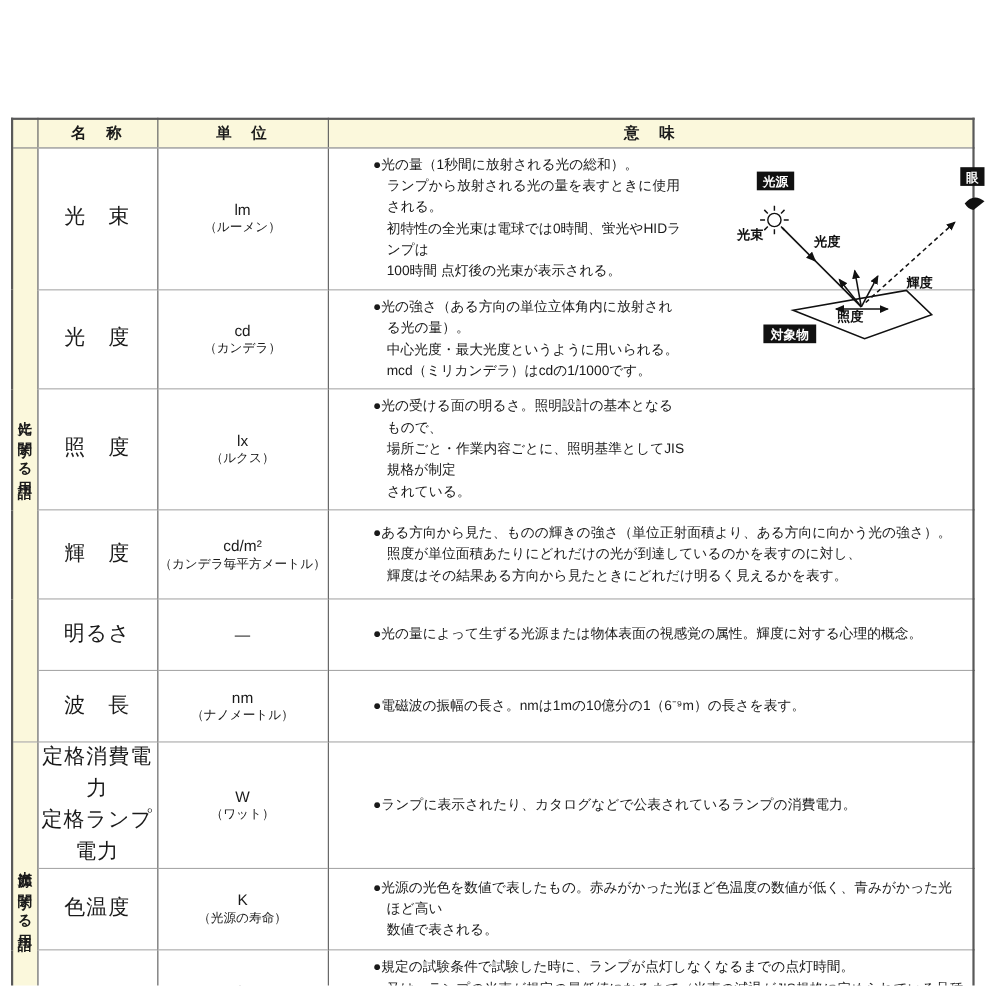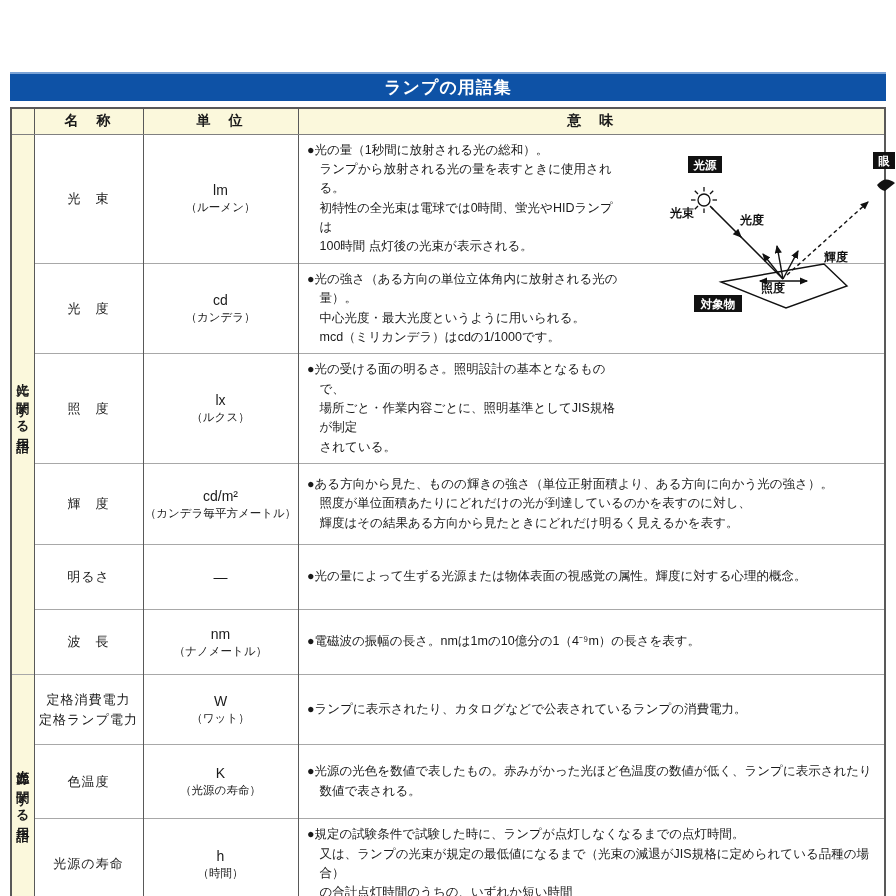--- a/index.html
+++ b/index.html
@@ -47,49 +47,46 @@
     background:var(--panel-bg);
     text-align:center;
     border-top:1px solid var(--border-mid);
   }
   td.group-cell .vtext{
     writing-mode:vertical-rl;text-orientation:upright;
     font-size:13px;font-weight:bold;letter-spacing:2px;
     display:inline-block;line-height:1;
   }
   td.name-cell{
-    text-align:center;font-size:13px;white-space:pre-line;line-height:1.5;
+    text-align:center;font-size:19px;white-space:pre-line;line-height:1.5;
     letter-spacing:1px;
   }
   td.unit-cell{text-align:center;margin-top:44px;}
   .unit-symbol{font-size:14px;line-height:1.35;}
   .unit-reading{font-size:11.5px;line-height:1.35;white-space:nowrap;}
   td.meaning-cell{}
   .meaning-text{
     font-size:12.5px;line-height:1.55;white-space:pre-line;
-    padding:6px 6px 6px 21px;text-indent:-12.5px;
+    padding:6px 6px 6px 21px;text-indent:-12.5px;margin-left:32px;
   }
   
   tr.r1 .meaning-text, tr.r2 .meaning-text, tr.r3 .meaning-text{padding-right:260px;}
 
   .diagram{
     position:absolute;left:664px;top:148px;width:252px;height:172px;
   }
   .diagram svg{width:100%;height:100%;display:block;}
   .diagram text{font-family:"Liberation Sans",sans-serif;fill:#111;font-size:12px;font-weight:bold;}
   .diagram text.boxed{fill:#fff;font-size:11.5px;text-anchor:middle;}
 </style>
 </head>
 <body>
 
 <div class="page">
 
-  <div class="title-bar">
-    <span>ランプの用語集</span>
-  </div>
 
   <table class="glossary">
     <colgroup>
       <col style="width:23px">
         <col style="width:109px">
         <col style="width:155px">
         <col>
     </colgroup>
     <tbody>
       <tr class="hdr">
@@ -160,21 +157,21 @@
           <div class="meaning-text">●光の量によって生ずる光源または物体表面の視感覚の属性。輝度に対する心理的概念。</div>
         </td>
       </tr>
       <tr style="height:65px">
         <td class="name-cell">波　長</td>
         <td class="unit-cell">
           <div class="unit-symbol">nm</div>
           <div class="unit-reading">（ナノメートル）</div>
         </td>
         <td class="meaning-cell">
-          <div class="meaning-text">●電磁波の振幅の長さ。nmは1mの10億分の1（4⁻⁹m）の長さを表す。</div>
+          <div class="meaning-text">●電磁波の振幅の長さ。nmは1mの10億分の1（6⁻⁹m）の長さを表す。</div>
         </td>
       </tr>
 
       <tr style="height:70px">
         <td class="group-cell" rowspan="3">
           <span class="vtext">光源に関する用語</span>
         </td>
         <td class="name-cell">定格消費電力
 定格ランプ電力</td>
         <td class="unit-cell">
@@ -185,21 +182,21 @@
           <div class="meaning-text">●ランプに表示されたり、カタログなどで公表されているランプの消費電力。</div>
         </td>
       </tr>
       <tr style="height:74px">
         <td class="name-cell">色温度</td>
         <td class="unit-cell">
           <div class="unit-symbol">K</div>
           <div class="unit-reading">（光源の寿命）</div>
         </td>
         <td class="meaning-cell">
-          <div class="meaning-text">●光源の光色を数値で表したもの。赤みがかった光ほど色温度の数値が低く、ランプに表示されたり
+          <div class="meaning-text">●光源の光色を数値で表したもの。赤みがかった光ほど色温度の数値が低く、青みがかった光ほど高い
 数値で表される。</div>
         </td>
       </tr>
       <tr style="height:79px">
         <td class="name-cell">光源の寿命</td>
         <td class="unit-cell">
           <div class="unit-symbol">h</div>
           <div class="unit-reading">（時間）</div>
         </td>
         <td class="meaning-cell">

